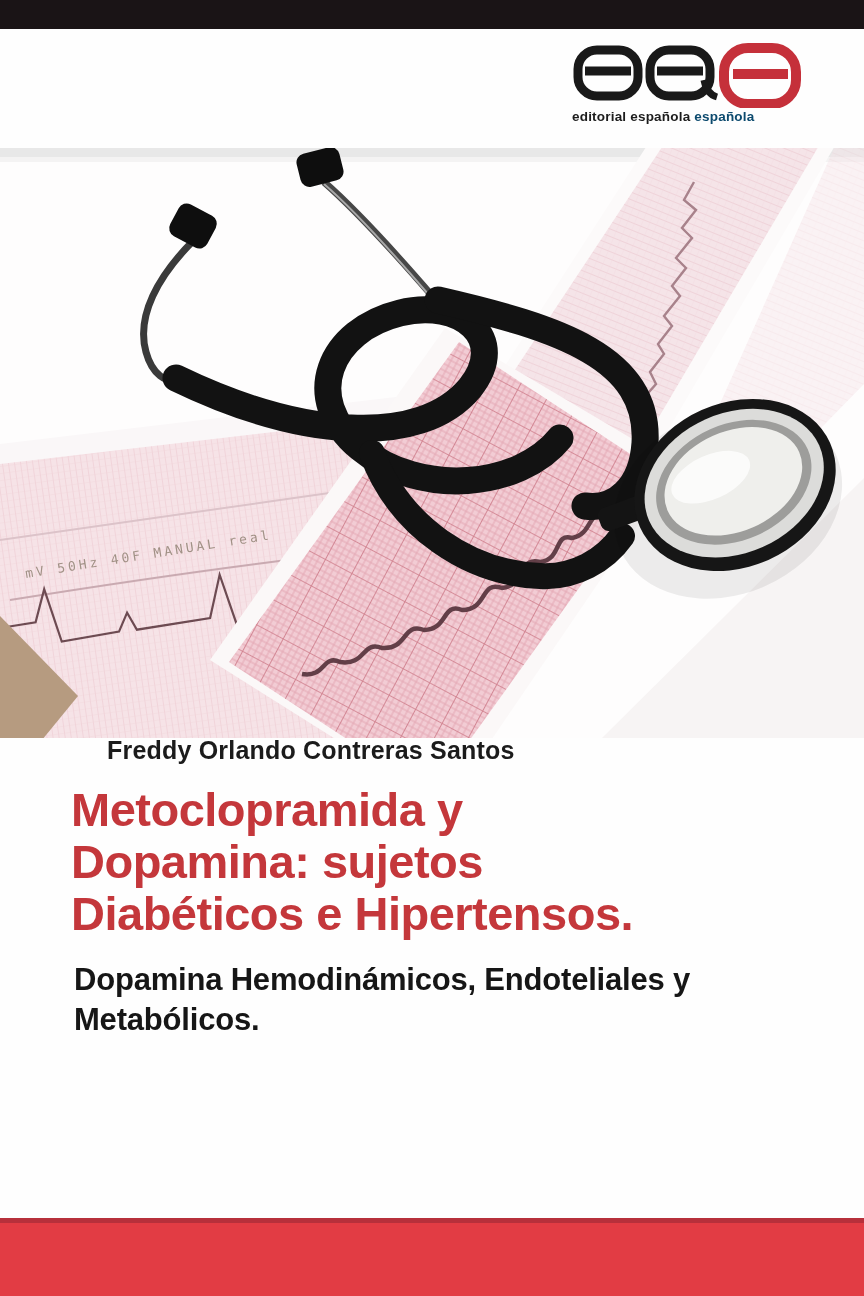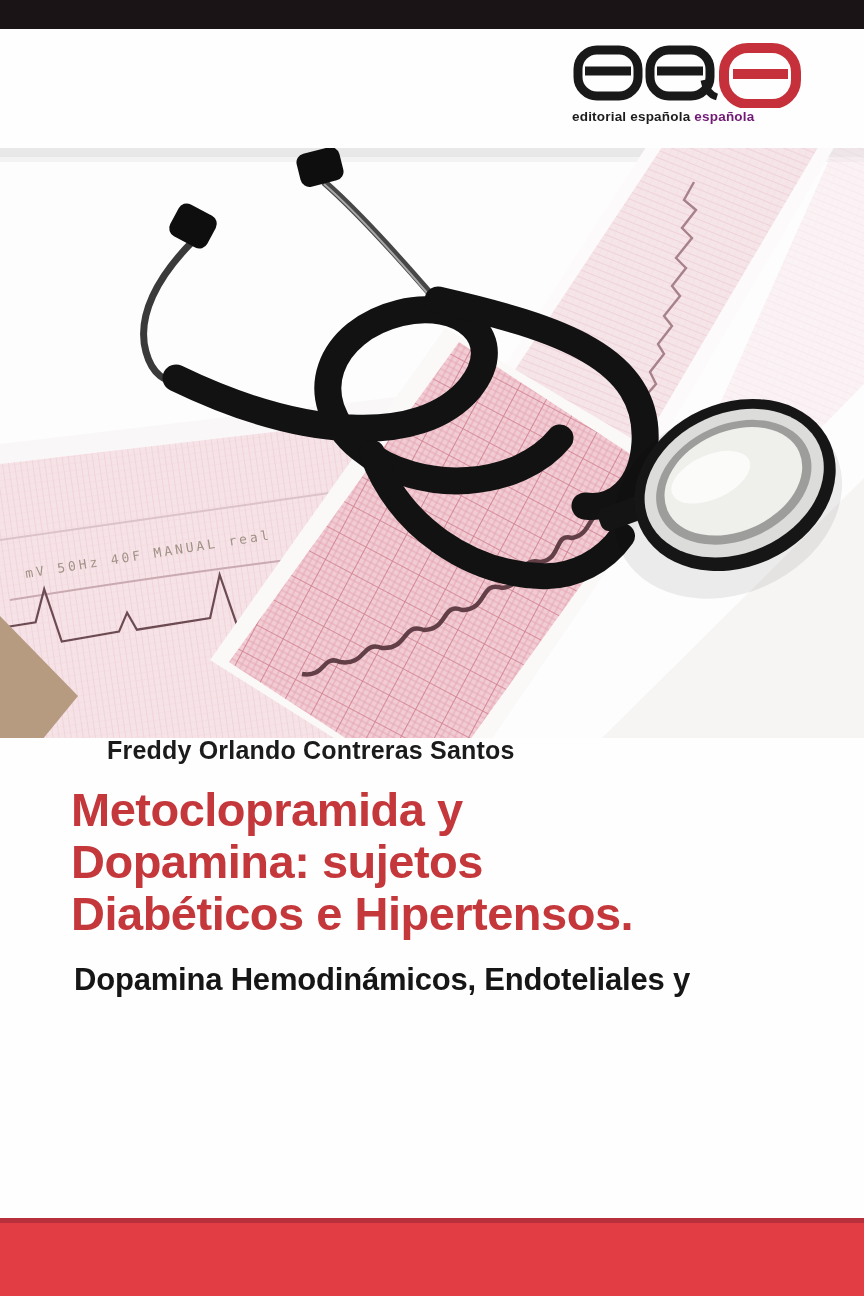--- a/index.html
+++ b/index.html
@@ -5,21 +5,21 @@
   html,body{margin:0;padding:0;background:#ffffff;}
   body{width:864px;height:1296px;overflow:hidden;font-family:"Liberation Sans",sans-serif;}
   .cover{position:relative;width:864px;height:1296px;background:#fefefe;}
 
   .top-bar{position:absolute;left:0;top:0;width:864px;height:29px;background:#1a1416;}
 
   .logo-wrap{position:absolute;left:572px;top:42px;width:232px;height:86px;}
   .logo-glyphs{display:block;}
   .logo-tagline{margin-top:1px;font-size:13.5px;font-weight:bold;letter-spacing:.2px;
     color:#1c1c1c;white-space:nowrap;}
-  .logo-tagline .es{color:#701a75;}
+  .logo-tagline .es{color:#0c4a6e;}
 
   .photo{position:absolute;left:0;top:148px;width:864px;height:590px;}
 
   .author{position:absolute;left:75px;top:736px;width:720px;
     font-size:25px;font-weight:bold;color:#1b1b1b;letter-spacing:.2px;margin-left:32px;}
 
   .title{position:absolute;left:71px;top:784px;width:740px;
     font-size:47px;font-weight:bold;color:#c4373b;line-height:1.11;letter-spacing:-0.5px;}
 
   .subtitle{position:absolute;left:74px;top:960px;width:740px;
@@ -128,17 +128,18 @@
   <div class="author">Freddy Orlando Contreras Santos</div>
 
   <div class="title">
     <div>Metoclopramida y</div>
     <div>Dopamina: sujetos</div>
     <div>Diabéticos e Hipertensos.</div>
   </div>
 
   <div class="subtitle">
     <div>Dopamina Hemodinámicos, Endoteliales y</div>
+    <div>Metabólicos.</div>
   </div>
 
   <div class="bottom-bar"></div>
 
 </div>
 
 </body></html>

